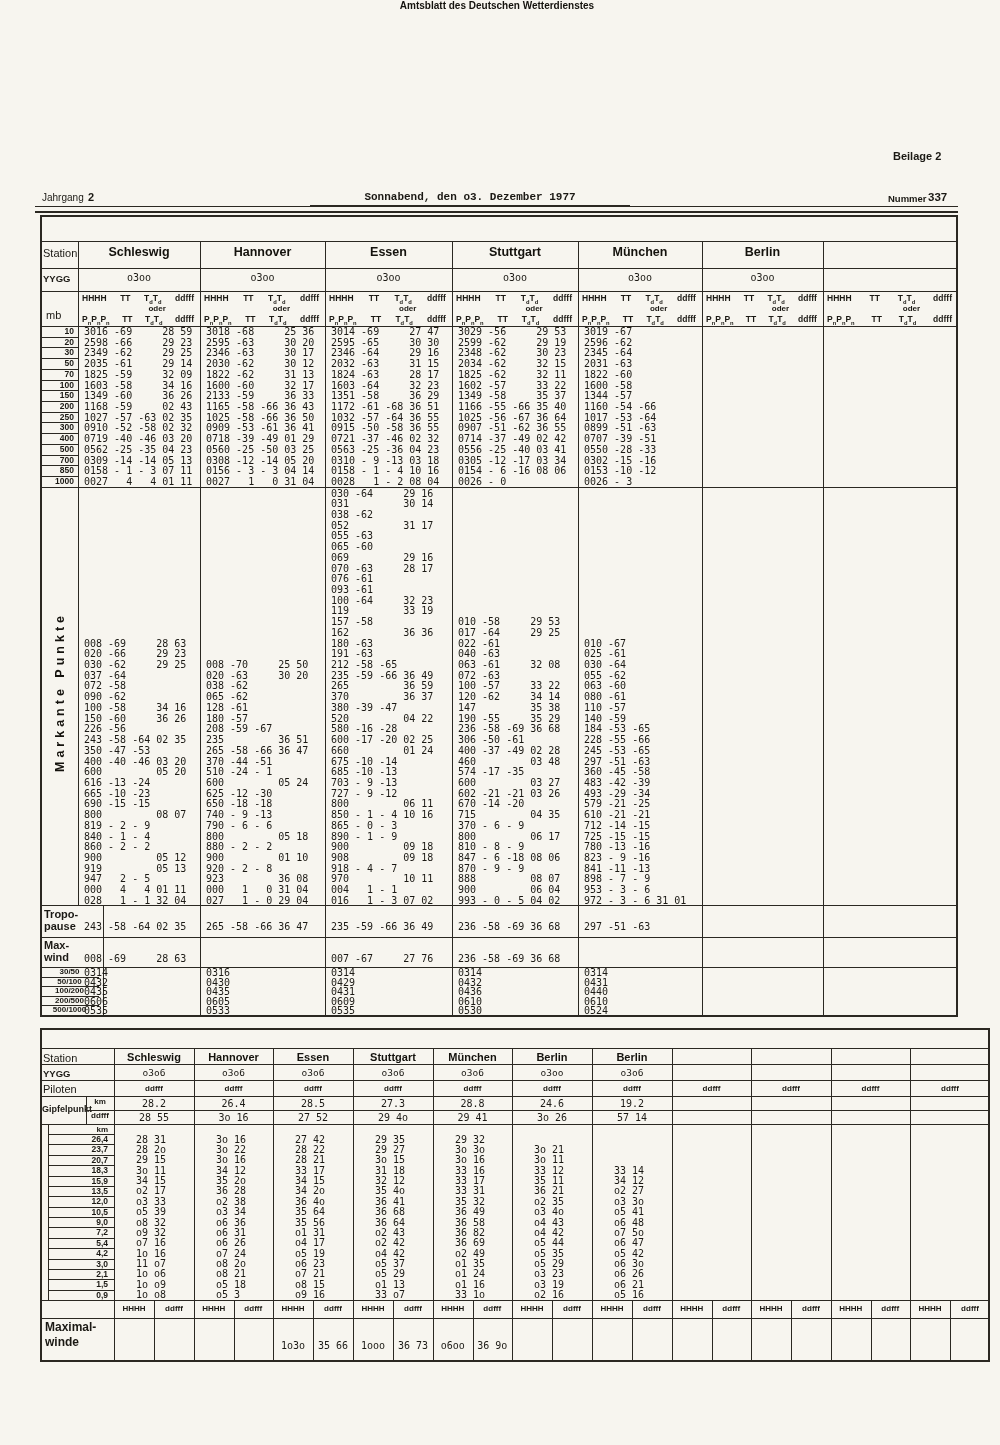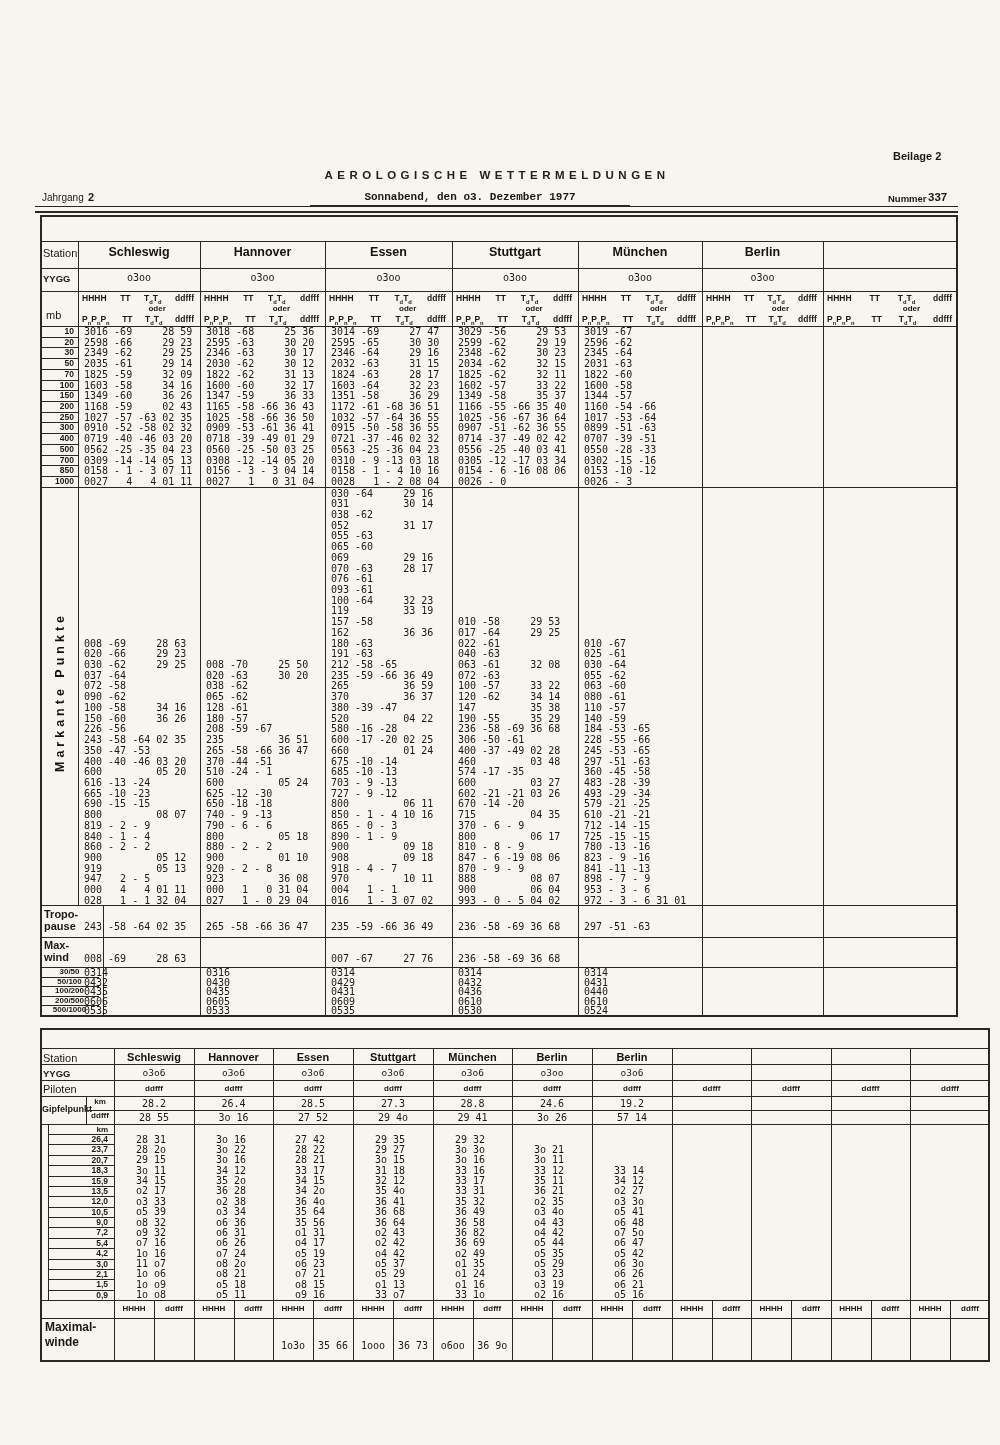--- a/index.html
+++ b/index.html
@@ -41,22 +41,22 @@
   .t2-gipfel-dd{position:absolute;left:46px;top:83px;width:28px;text-align:center;font-size:8px;font-weight:bold;}
   .t2-km-hdr{position:absolute;left:8px;top:97px;width:60px;text-align:right;padding-right:6px;font-size:8px;font-weight:bold;}
   .t2-maxw-label{position:absolute;left:5px;top:292px;font-size:12px;font-weight:bold;line-height:15px;}
   sub{font-size:68%;}
 </style>
 </head>
 <body>
 
 <div class="page">
 
+  <div class="mast-sub">Amtsblatt des Deutschen Wetterdienstes</div>
   <div class="mast-beilage">Beilage 2</div>
-  <div class="mast-section">AEROLOGISCHE WETTERMELDUNGEN</div>
   <span class="meta-jahrgang-l">Jahrgang</span>
   <span class="meta-jahrgang-v">2</span>
   <span class="meta-date">Sonnabend, den o3. Dezember 1977</span>
   <span class="meta-nummer-l">Nummer</span>
   <span class="meta-nummer-v">337</span>
   <div class="rule1"></div>
   <div class="rule2"></div>
 
   <div id="t1">
     <div class="t1-station-label">Station</div>
@@ -239,21 +239,21 @@
       <div style="position: absolute; left: 44px; top: 229.92px; height: 10.72px; line-height: 10.72px; font-family: &quot;DejaVu Sans Mono&quot;, monospace; white-space: pre; font-size: 10px;">0562 -25 -35 04 23</div>
       <div style="position: absolute; left: 44px; top: 240.64px; height: 10.72px; line-height: 10.72px; font-family: &quot;DejaVu Sans Mono&quot;, monospace; white-space: pre; font-size: 10px;">0309 -14 -14 05 13</div>
       <div style="position: absolute; left: 44px; top: 251.36px; height: 10.72px; line-height: 10.72px; font-family: &quot;DejaVu Sans Mono&quot;, monospace; white-space: pre; font-size: 10px;">0158 - 1 - 3 07 11</div>
       <div style="position: absolute; left: 44px; top: 262.08px; height: 10.72px; line-height: 10.72px; font-family: &quot;DejaVu Sans Mono&quot;, monospace; white-space: pre; font-size: 10px;">0027   4   4 01 11</div>
       <div style="position: absolute; left: 166px; top: 112px; height: 10.72px; line-height: 10.72px; font-family: &quot;DejaVu Sans Mono&quot;, monospace; white-space: pre; font-size: 10px;">3018 -68     25 36</div>
       <div style="position: absolute; left: 166px; top: 122.72px; height: 10.72px; line-height: 10.72px; font-family: &quot;DejaVu Sans Mono&quot;, monospace; white-space: pre; font-size: 10px;">2595 -63     30 20</div>
       <div style="position: absolute; left: 166px; top: 133.44px; height: 10.72px; line-height: 10.72px; font-family: &quot;DejaVu Sans Mono&quot;, monospace; white-space: pre; font-size: 10px;">2346 -63     30 17</div>
       <div style="position: absolute; left: 166px; top: 144.16px; height: 10.72px; line-height: 10.72px; font-family: &quot;DejaVu Sans Mono&quot;, monospace; white-space: pre; font-size: 10px;">2030 -62     30 12</div>
       <div style="position: absolute; left: 166px; top: 154.88px; height: 10.72px; line-height: 10.72px; font-family: &quot;DejaVu Sans Mono&quot;, monospace; white-space: pre; font-size: 10px;">1822 -62     31 13</div>
       <div style="position: absolute; left: 166px; top: 165.6px; height: 10.72px; line-height: 10.72px; font-family: &quot;DejaVu Sans Mono&quot;, monospace; white-space: pre; font-size: 10px;">1600 -60     32 17</div>
-      <div style="position: absolute; left: 166px; top: 176.32px; height: 10.72px; line-height: 10.72px; font-family: &quot;DejaVu Sans Mono&quot;, monospace; white-space: pre; font-size: 10px;">1347 -59     36 33</div>
+      <div style="position: absolute; left: 166px; top: 176.32px; height: 10.72px; line-height: 10.72px; font-family: &quot;DejaVu Sans Mono&quot;, monospace; white-space: pre; font-size: 10px;">2133 -59     36 33</div>
       <div style="position: absolute; left: 166px; top: 187.04px; height: 10.72px; line-height: 10.72px; font-family: &quot;DejaVu Sans Mono&quot;, monospace; white-space: pre; font-size: 10px;">1165 -58 -66 36 43</div>
       <div style="position: absolute; left: 166px; top: 197.76px; height: 10.72px; line-height: 10.72px; font-family: &quot;DejaVu Sans Mono&quot;, monospace; white-space: pre; font-size: 10px;">1025 -58 -66 36 50</div>
       <div style="position: absolute; left: 166px; top: 208.48px; height: 10.72px; line-height: 10.72px; font-family: &quot;DejaVu Sans Mono&quot;, monospace; white-space: pre; font-size: 10px;">0909 -53 -61 36 41</div>
       <div style="position: absolute; left: 166px; top: 219.2px; height: 10.72px; line-height: 10.72px; font-family: &quot;DejaVu Sans Mono&quot;, monospace; white-space: pre; font-size: 10px;">0718 -39 -49 01 29</div>
       <div style="position: absolute; left: 166px; top: 229.92px; height: 10.72px; line-height: 10.72px; font-family: &quot;DejaVu Sans Mono&quot;, monospace; white-space: pre; font-size: 10px;">0560 -25 -50 03 25</div>
       <div style="position: absolute; left: 166px; top: 240.64px; height: 10.72px; line-height: 10.72px; font-family: &quot;DejaVu Sans Mono&quot;, monospace; white-space: pre; font-size: 10px;">0308 -12 -14 05 20</div>
       <div style="position: absolute; left: 166px; top: 251.36px; height: 10.72px; line-height: 10.72px; font-family: &quot;DejaVu Sans Mono&quot;, monospace; white-space: pre; font-size: 10px;">0156 - 3 - 3 04 14</div>
       <div style="position: absolute; left: 166px; top: 262.08px; height: 10.72px; line-height: 10.72px; font-family: &quot;DejaVu Sans Mono&quot;, monospace; white-space: pre; font-size: 10px;">0027   1   0 31 04</div>
       <div style="position: absolute; left: 291px; top: 112px; height: 10.72px; line-height: 10.72px; font-family: &quot;DejaVu Sans Mono&quot;, monospace; white-space: pre; font-size: 10px;">3014 -69     27 47</div>
       <div style="position: absolute; left: 291px; top: 122.72px; height: 10.72px; line-height: 10.72px; font-family: &quot;DejaVu Sans Mono&quot;, monospace; white-space: pre; font-size: 10px;">2595 -65     30 30</div>
@@ -402,39 +402,39 @@
       <div style="position: absolute; left: 418px; top: 530.78px; height: 10.72px; line-height: 10.72px; font-family: &quot;DejaVu Sans Mono&quot;, monospace; white-space: pre; font-size: 10px;">400 -37 -49 02 28</div>
       <div style="position: absolute; left: 418px; top: 541.5px; height: 10.72px; line-height: 10.72px; font-family: &quot;DejaVu Sans Mono&quot;, monospace; white-space: pre; font-size: 10px;">460         03 48</div>
       <div style="position: absolute; left: 418px; top: 552.22px; height: 10.72px; line-height: 10.72px; font-family: &quot;DejaVu Sans Mono&quot;, monospace; white-space: pre; font-size: 10px;">574 -17 -35</div>
       <div style="position: absolute; left: 418px; top: 562.94px; height: 10.72px; line-height: 10.72px; font-family: &quot;DejaVu Sans Mono&quot;, monospace; white-space: pre; font-size: 10px;">600         03 27</div>
       <div style="position: absolute; left: 418px; top: 573.66px; height: 10.72px; line-height: 10.72px; font-family: &quot;DejaVu Sans Mono&quot;, monospace; white-space: pre; font-size: 10px;">602 -21 -21 03 26</div>
       <div style="position: absolute; left: 418px; top: 584.38px; height: 10.72px; line-height: 10.72px; font-family: &quot;DejaVu Sans Mono&quot;, monospace; white-space: pre; font-size: 10px;">670 -14 -20</div>
       <div style="position: absolute; left: 418px; top: 595.1px; height: 10.72px; line-height: 10.72px; font-family: &quot;DejaVu Sans Mono&quot;, monospace; white-space: pre; font-size: 10px;">715         04 35</div>
       <div style="position: absolute; left: 418px; top: 605.82px; height: 10.72px; line-height: 10.72px; font-family: &quot;DejaVu Sans Mono&quot;, monospace; white-space: pre; font-size: 10px;">370 - 6 - 9</div>
       <div style="position: absolute; left: 418px; top: 616.54px; height: 10.72px; line-height: 10.72px; font-family: &quot;DejaVu Sans Mono&quot;, monospace; white-space: pre; font-size: 10px;">800         06 17</div>
       <div style="position: absolute; left: 418px; top: 627.26px; height: 10.72px; line-height: 10.72px; font-family: &quot;DejaVu Sans Mono&quot;, monospace; white-space: pre; font-size: 10px;">810 - 8 - 9</div>
-      <div style="position: absolute; left: 418px; top: 637.98px; height: 10.72px; line-height: 10.72px; font-family: &quot;DejaVu Sans Mono&quot;, monospace; white-space: pre; font-size: 10px;">847 - 6 -19 08 06</div>
+      <div style="position: absolute; left: 418px; top: 637.98px; height: 10.72px; line-height: 10.72px; font-family: &quot;DejaVu Sans Mono&quot;, monospace; white-space: pre; font-size: 10px;">847 - 6 -18 08 06</div>
       <div style="position: absolute; left: 418px; top: 648.7px; height: 10.72px; line-height: 10.72px; font-family: &quot;DejaVu Sans Mono&quot;, monospace; white-space: pre; font-size: 10px;">870 - 9 - 9</div>
       <div style="position: absolute; left: 418px; top: 659.42px; height: 10.72px; line-height: 10.72px; font-family: &quot;DejaVu Sans Mono&quot;, monospace; white-space: pre; font-size: 10px;">888         08 07</div>
       <div style="position: absolute; left: 418px; top: 670.14px; height: 10.72px; line-height: 10.72px; font-family: &quot;DejaVu Sans Mono&quot;, monospace; white-space: pre; font-size: 10px;">900         06 04</div>
       <div style="position: absolute; left: 418px; top: 680.86px; height: 10.72px; line-height: 10.72px; font-family: &quot;DejaVu Sans Mono&quot;, monospace; white-space: pre; font-size: 10px;">993 - 0 - 5 04 02</div>
       <div style="position: absolute; left: 544px; top: 423.58px; height: 10.72px; line-height: 10.72px; font-family: &quot;DejaVu Sans Mono&quot;, monospace; white-space: pre; font-size: 10px;">010 -67</div>
       <div style="position: absolute; left: 544px; top: 434.3px; height: 10.72px; line-height: 10.72px; font-family: &quot;DejaVu Sans Mono&quot;, monospace; white-space: pre; font-size: 10px;">025 -61</div>
       <div style="position: absolute; left: 544px; top: 445.02px; height: 10.72px; line-height: 10.72px; font-family: &quot;DejaVu Sans Mono&quot;, monospace; white-space: pre; font-size: 10px;">030 -64</div>
       <div style="position: absolute; left: 544px; top: 455.74px; height: 10.72px; line-height: 10.72px; font-family: &quot;DejaVu Sans Mono&quot;, monospace; white-space: pre; font-size: 10px;">055 -62</div>
       <div style="position: absolute; left: 544px; top: 466.46px; height: 10.72px; line-height: 10.72px; font-family: &quot;DejaVu Sans Mono&quot;, monospace; white-space: pre; font-size: 10px;">063 -60</div>
       <div style="position: absolute; left: 544px; top: 477.18px; height: 10.72px; line-height: 10.72px; font-family: &quot;DejaVu Sans Mono&quot;, monospace; white-space: pre; font-size: 10px;">080 -61</div>
       <div style="position: absolute; left: 544px; top: 487.9px; height: 10.72px; line-height: 10.72px; font-family: &quot;DejaVu Sans Mono&quot;, monospace; white-space: pre; font-size: 10px;">110 -57</div>
       <div style="position: absolute; left: 544px; top: 498.62px; height: 10.72px; line-height: 10.72px; font-family: &quot;DejaVu Sans Mono&quot;, monospace; white-space: pre; font-size: 10px;">140 -59</div>
       <div style="position: absolute; left: 544px; top: 509.34px; height: 10.72px; line-height: 10.72px; font-family: &quot;DejaVu Sans Mono&quot;, monospace; white-space: pre; font-size: 10px;">184 -53 -65</div>
       <div style="position: absolute; left: 544px; top: 520.06px; height: 10.72px; line-height: 10.72px; font-family: &quot;DejaVu Sans Mono&quot;, monospace; white-space: pre; font-size: 10px;">228 -55 -66</div>
       <div style="position: absolute; left: 544px; top: 530.78px; height: 10.72px; line-height: 10.72px; font-family: &quot;DejaVu Sans Mono&quot;, monospace; white-space: pre; font-size: 10px;">245 -53 -65</div>
       <div style="position: absolute; left: 544px; top: 541.5px; height: 10.72px; line-height: 10.72px; font-family: &quot;DejaVu Sans Mono&quot;, monospace; white-space: pre; font-size: 10px;">297 -51 -63</div>
       <div style="position: absolute; left: 544px; top: 552.22px; height: 10.72px; line-height: 10.72px; font-family: &quot;DejaVu Sans Mono&quot;, monospace; white-space: pre; font-size: 10px;">360 -45 -58</div>
-      <div style="position: absolute; left: 544px; top: 562.94px; height: 10.72px; line-height: 10.72px; font-family: &quot;DejaVu Sans Mono&quot;, monospace; white-space: pre; font-size: 10px;">483 -28 -39</div>
+      <div style="position: absolute; left: 544px; top: 562.94px; height: 10.72px; line-height: 10.72px; font-family: &quot;DejaVu Sans Mono&quot;, monospace; white-space: pre; font-size: 10px;">483 -42 -39</div>
       <div style="position: absolute; left: 544px; top: 573.66px; height: 10.72px; line-height: 10.72px; font-family: &quot;DejaVu Sans Mono&quot;, monospace; white-space: pre; font-size: 10px;">493 -29 -34</div>
       <div style="position: absolute; left: 544px; top: 584.38px; height: 10.72px; line-height: 10.72px; font-family: &quot;DejaVu Sans Mono&quot;, monospace; white-space: pre; font-size: 10px;">579 -21 -25</div>
       <div style="position: absolute; left: 544px; top: 595.1px; height: 10.72px; line-height: 10.72px; font-family: &quot;DejaVu Sans Mono&quot;, monospace; white-space: pre; font-size: 10px;">610 -21 -21</div>
       <div style="position: absolute; left: 544px; top: 605.82px; height: 10.72px; line-height: 10.72px; font-family: &quot;DejaVu Sans Mono&quot;, monospace; white-space: pre; font-size: 10px;">712 -14 -15</div>
       <div style="position: absolute; left: 544px; top: 616.54px; height: 10.72px; line-height: 10.72px; font-family: &quot;DejaVu Sans Mono&quot;, monospace; white-space: pre; font-size: 10px;">725 -15 -15</div>
       <div style="position: absolute; left: 544px; top: 627.26px; height: 10.72px; line-height: 10.72px; font-family: &quot;DejaVu Sans Mono&quot;, monospace; white-space: pre; font-size: 10px;">780 -13 -16</div>
       <div style="position: absolute; left: 544px; top: 637.98px; height: 10.72px; line-height: 10.72px; font-family: &quot;DejaVu Sans Mono&quot;, monospace; white-space: pre; font-size: 10px;">823 - 9 -16</div>
       <div style="position: absolute; left: 544px; top: 648.7px; height: 10.72px; line-height: 10.72px; font-family: &quot;DejaVu Sans Mono&quot;, monospace; white-space: pre; font-size: 10px;">841 -11 -13</div>
       <div style="position: absolute; left: 544px; top: 659.42px; height: 10.72px; line-height: 10.72px; font-family: &quot;DejaVu Sans Mono&quot;, monospace; white-space: pre; font-size: 10px;">898 - 7 - 9</div>
       <div style="position: absolute; left: 544px; top: 670.14px; height: 10.72px; line-height: 10.72px; font-family: &quot;DejaVu Sans Mono&quot;, monospace; white-space: pre; font-size: 10px;">953 - 3 - 6</div>
@@ -694,21 +694,21 @@
       <div style="position: absolute; left: 8px; top: 251.25px; width: 60px; height: 10.375px; border-bottom: 1px solid rgb(43, 40, 34); text-align: right; padding-right: 7px; font-weight: bold; font-size: 8.5px; line-height: 10.375px;">1,5</div>
       <div style="position: absolute; left: 96px; top: 251.75px; height: 10.375px; line-height: 10.375px; font-family: &quot;DejaVu Sans Mono&quot;, monospace; white-space: pre; font-size: 10px;">1o o9</div>
       <div style="position: absolute; left: 176px; top: 251.75px; height: 10.375px; line-height: 10.375px; font-family: &quot;DejaVu Sans Mono&quot;, monospace; white-space: pre; font-size: 10px;">o5 18</div>
       <div style="position: absolute; left: 255px; top: 251.75px; height: 10.375px; line-height: 10.375px; font-family: &quot;DejaVu Sans Mono&quot;, monospace; white-space: pre; font-size: 10px;">o8 15</div>
       <div style="position: absolute; left: 335px; top: 251.75px; height: 10.375px; line-height: 10.375px; font-family: &quot;DejaVu Sans Mono&quot;, monospace; white-space: pre; font-size: 10px;">o1 13</div>
       <div style="position: absolute; left: 415px; top: 251.75px; height: 10.375px; line-height: 10.375px; font-family: &quot;DejaVu Sans Mono&quot;, monospace; white-space: pre; font-size: 10px;">o1 16</div>
       <div style="position: absolute; left: 494px; top: 251.75px; height: 10.375px; line-height: 10.375px; font-family: &quot;DejaVu Sans Mono&quot;, monospace; white-space: pre; font-size: 10px;">o3 19</div>
       <div style="position: absolute; left: 574px; top: 251.75px; height: 10.375px; line-height: 10.375px; font-family: &quot;DejaVu Sans Mono&quot;, monospace; white-space: pre; font-size: 10px;">o6 21</div>
       <div style="position: absolute; left: 8px; top: 261.625px; width: 60px; height: 10.375px; border-bottom: 1px solid rgb(43, 40, 34); text-align: right; padding-right: 7px; font-weight: bold; font-size: 8.5px; line-height: 10.375px;">0,9</div>
       <div style="position: absolute; left: 96px; top: 262.125px; height: 10.375px; line-height: 10.375px; font-family: &quot;DejaVu Sans Mono&quot;, monospace; white-space: pre; font-size: 10px;">1o o8</div>
-      <div style="position: absolute; left: 176px; top: 262.125px; height: 10.375px; line-height: 10.375px; font-family: &quot;DejaVu Sans Mono&quot;, monospace; white-space: pre; font-size: 10px;">o5 11</div>
+      <div style="position: absolute; left: 176px; top: 262.125px; height: 10.375px; line-height: 10.375px; font-family: &quot;DejaVu Sans Mono&quot;, monospace; white-space: pre; font-size: 10px;">o5 3</div>
       <div style="position: absolute; left: 255px; top: 262.125px; height: 10.375px; line-height: 10.375px; font-family: &quot;DejaVu Sans Mono&quot;, monospace; white-space: pre; font-size: 10px;">o9 16</div>
       <div style="position: absolute; left: 335px; top: 262.125px; height: 10.375px; line-height: 10.375px; font-family: &quot;DejaVu Sans Mono&quot;, monospace; white-space: pre; font-size: 10px;">33 o7</div>
       <div style="position: absolute; left: 415px; top: 262.125px; height: 10.375px; line-height: 10.375px; font-family: &quot;DejaVu Sans Mono&quot;, monospace; white-space: pre; font-size: 10px;">33 1o</div>
       <div style="position: absolute; left: 494px; top: 262.125px; height: 10.375px; line-height: 10.375px; font-family: &quot;DejaVu Sans Mono&quot;, monospace; white-space: pre; font-size: 10px;">o2 16</div>
       <div style="position: absolute; left: 574px; top: 262.125px; height: 10.375px; line-height: 10.375px; font-family: &quot;DejaVu Sans Mono&quot;, monospace; white-space: pre; font-size: 10px;">o5 16</div>
       <div style="position: absolute; left: 74px; top: 276px; width: 40px; text-align: center; font-weight: bold; font-size: 8px;">HHHH</div>
       <div style="position: absolute; left: 114px; top: 276px; width: 40px; text-align: center; font-weight: bold; font-size: 8px;">ddfff</div>
       <div style="position: absolute; left: 154px; top: 276px; width: 39.5px; text-align: center; font-weight: bold; font-size: 8px;">HHHH</div>
       <div style="position: absolute; left: 193.5px; top: 276px; width: 39.5px; text-align: center; font-weight: bold; font-size: 8px;">ddfff</div>
       <div style="position: absolute; left: 233px; top: 276px; width: 40px; text-align: center; font-weight: bold; font-size: 8px;">HHHH</div>

